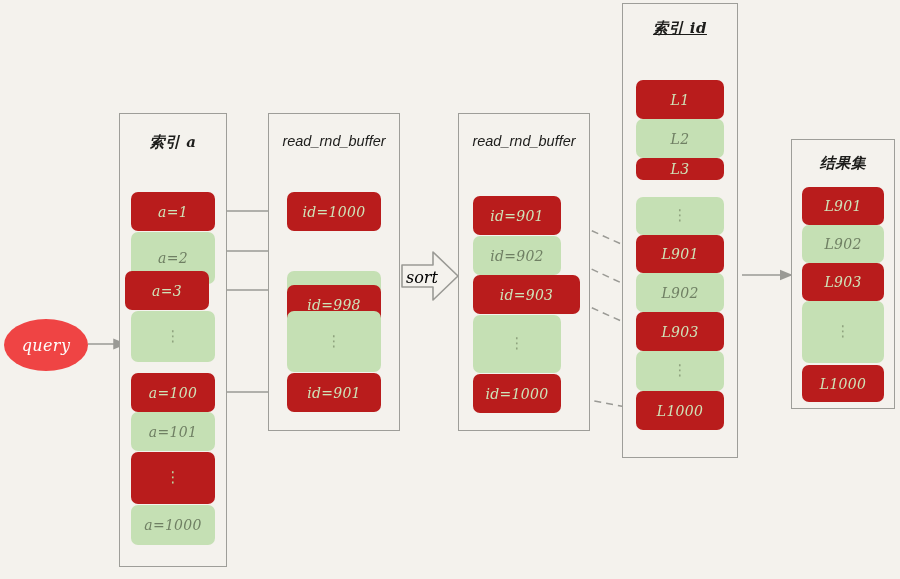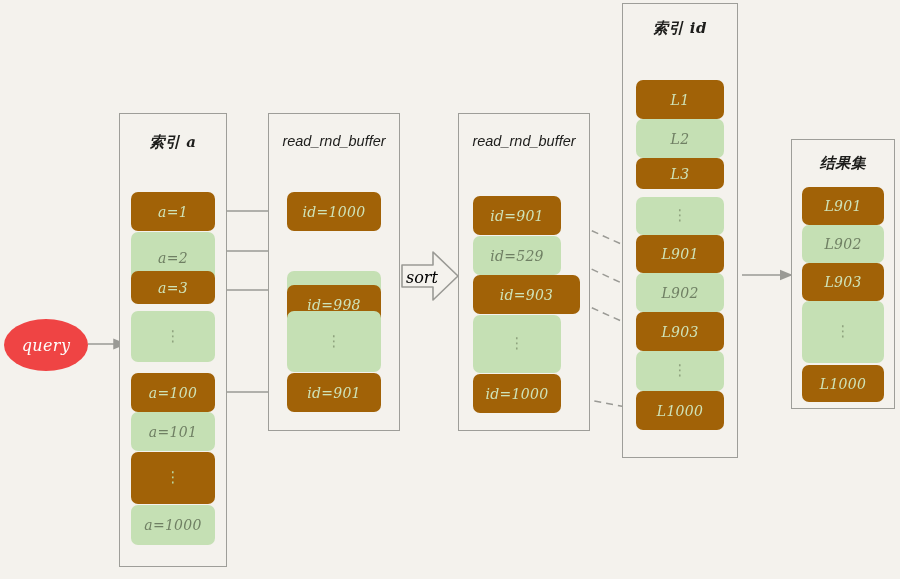--- a/index.html
+++ b/index.html
@@ -47,21 +47,21 @@
     display:flex;
     align-items:center;
     justify-content:center;
     font-family:"DejaVu Serif","Liberation Serif",serif;
     font-style:italic;
     font-size:14px;
     letter-spacing:.3px;
     white-space:nowrap;
     user-select:none;
   }
-  .cell.dark{ background:#a16207; color:#cfe3b8; }
+  .cell.dark{ background:#b91c1c; color:#cfe3b8; }
   .cell.light{ background:#c5e0b4; color:#6f7f63; }
   .cell .dots{
     display:block;
     line-height:4px;
     font-size:15px;
     font-style:normal;
     transform:translateY(-1px);
   }
   .cell.dark .dots{color:#b9d6a0;}
   .cell.light .dots{color:#8fa37f;}
@@ -127,21 +127,21 @@
 
   <div class="panel" style="left:119px;top:113px;width:108px;height:454px;">
     <div class="panel-title" style="top:19px;">索引 a</div>
   </div>
   <div class="cell dark" style="left:131px;top:192px;width:84px;height:39px;">
     <span>a=1</span>
     </div>
   <div class="cell light" style="left:131px;top:232px;width:84px;height:52px;">
     <span>a=2</span>
     </div>
-  <div class="cell dark" style="left:131px;top:271px;width:84px;height:33px;">
+  <div class="cell dark" style="left:125px;top:271px;width:84px;height:39px;">
     <span>a=3</span>
     </div>
   <div class="cell light" style="left:131px;top:311px;width:84px;height:51px;">
     <span class="dots">⋮</span>
     </div>
   <div class="cell dark" style="left:131px;top:373px;width:84px;height:39px;">
     <span>a=100</span>
     </div>
   <div class="cell light" style="left:131px;top:412px;width:84px;height:39px;">
     <span>a=101</span>
@@ -177,42 +177,42 @@
   </svg>
   <div class="sort-label" style="left:406px;top:268px;">sort</div>
 
   <div class="panel" style="left:458px;top:113px;width:132px;height:318px;">
     <div class="panel-title latin" style="top:19px;">read_rnd_buffer</div>
   </div>
   <div class="cell dark" style="left:473px;top:196px;width:88px;height:39px;">
     <span>id=901</span>
     </div>
   <div class="cell light" style="left:473px;top:236px;width:88px;height:39px;">
-    <span>id=529</span>
+    <span>id=902</span>
     </div>
   <div class="cell dark" style="left:473px;top:275px;width:107px;height:39px;">
     <span>id=903</span>
     </div>
   <div class="cell light" style="left:473px;top:315px;width:88px;height:58px;">
     <span class="dots">⋮</span>
     </div>
   <div class="cell dark" style="left:473px;top:374px;width:88px;height:39px;">
     <span>id=1000</span>
     </div>
 
   <div class="panel" style="left:622px;top:3px;width:116px;height:455px;">
-    <div class="panel-title" style="top:15px;">索引 id</div>
+    <div class="panel-title" style="top:15px;text-decoration:underline;">索引 id</div>
   </div>
   <div class="cell dark" style="left:636px;top:80px;width:88px;height:39px;">
     <span>L1</span>
     </div>
   <div class="cell light" style="left:636px;top:119px;width:88px;height:39px;">
     <span>L2</span>
     </div>
-  <div class="cell dark" style="left:636px;top:158px;width:88px;height:31px;text-align:center;">
+  <div class="cell dark" style="left:636px;top:158px;width:88px;height:22px;text-align:center;">
     <span>L3</span>
     </div>
   <div class="cell light" style="left:636px;top:197px;width:88px;height:38px;">
     <span class="dots">⋮</span>
     </div>
   <div class="cell dark" style="left:636px;top:235px;width:88px;height:38px;">
     <span>L901</span>
     </div>
   <div class="cell light" style="left:636px;top:273px;width:88px;height:39px;">
     <span>L902</span>

